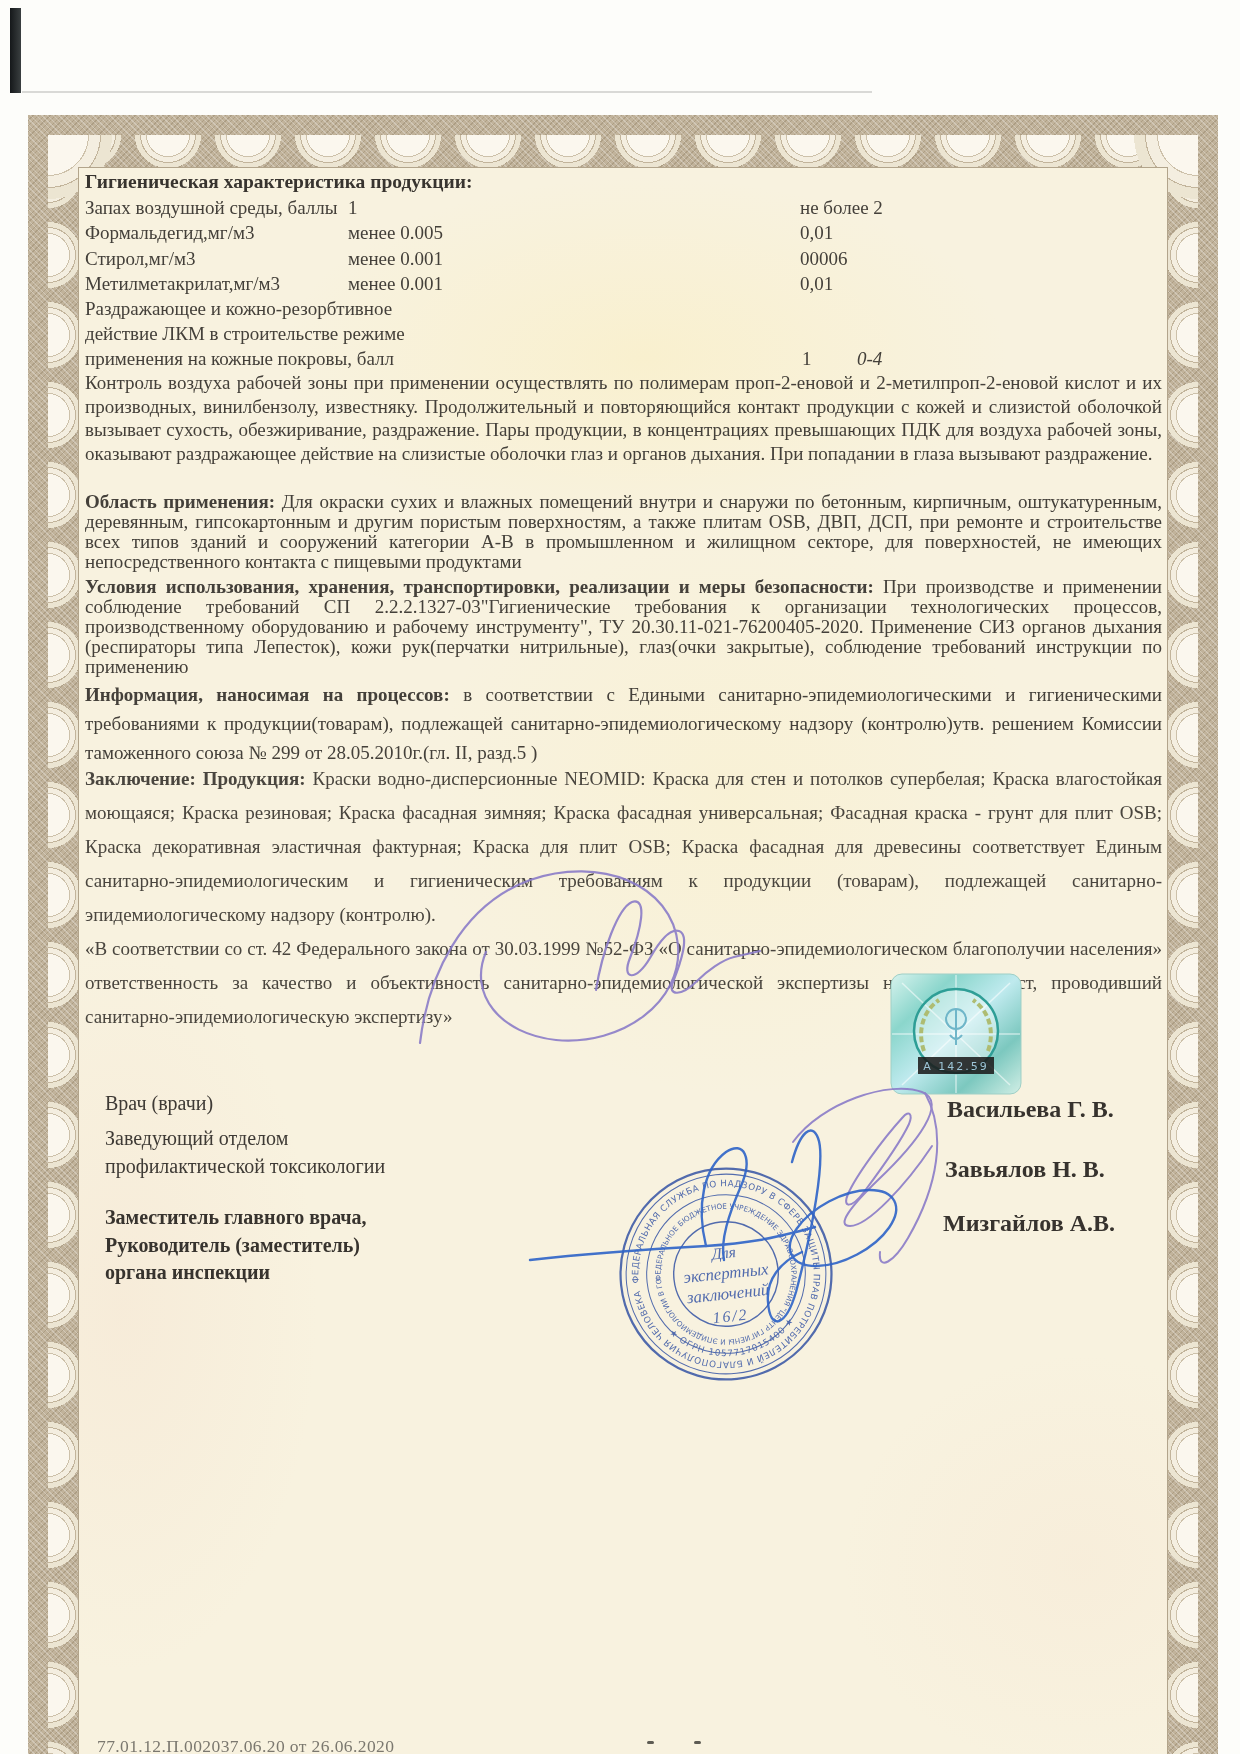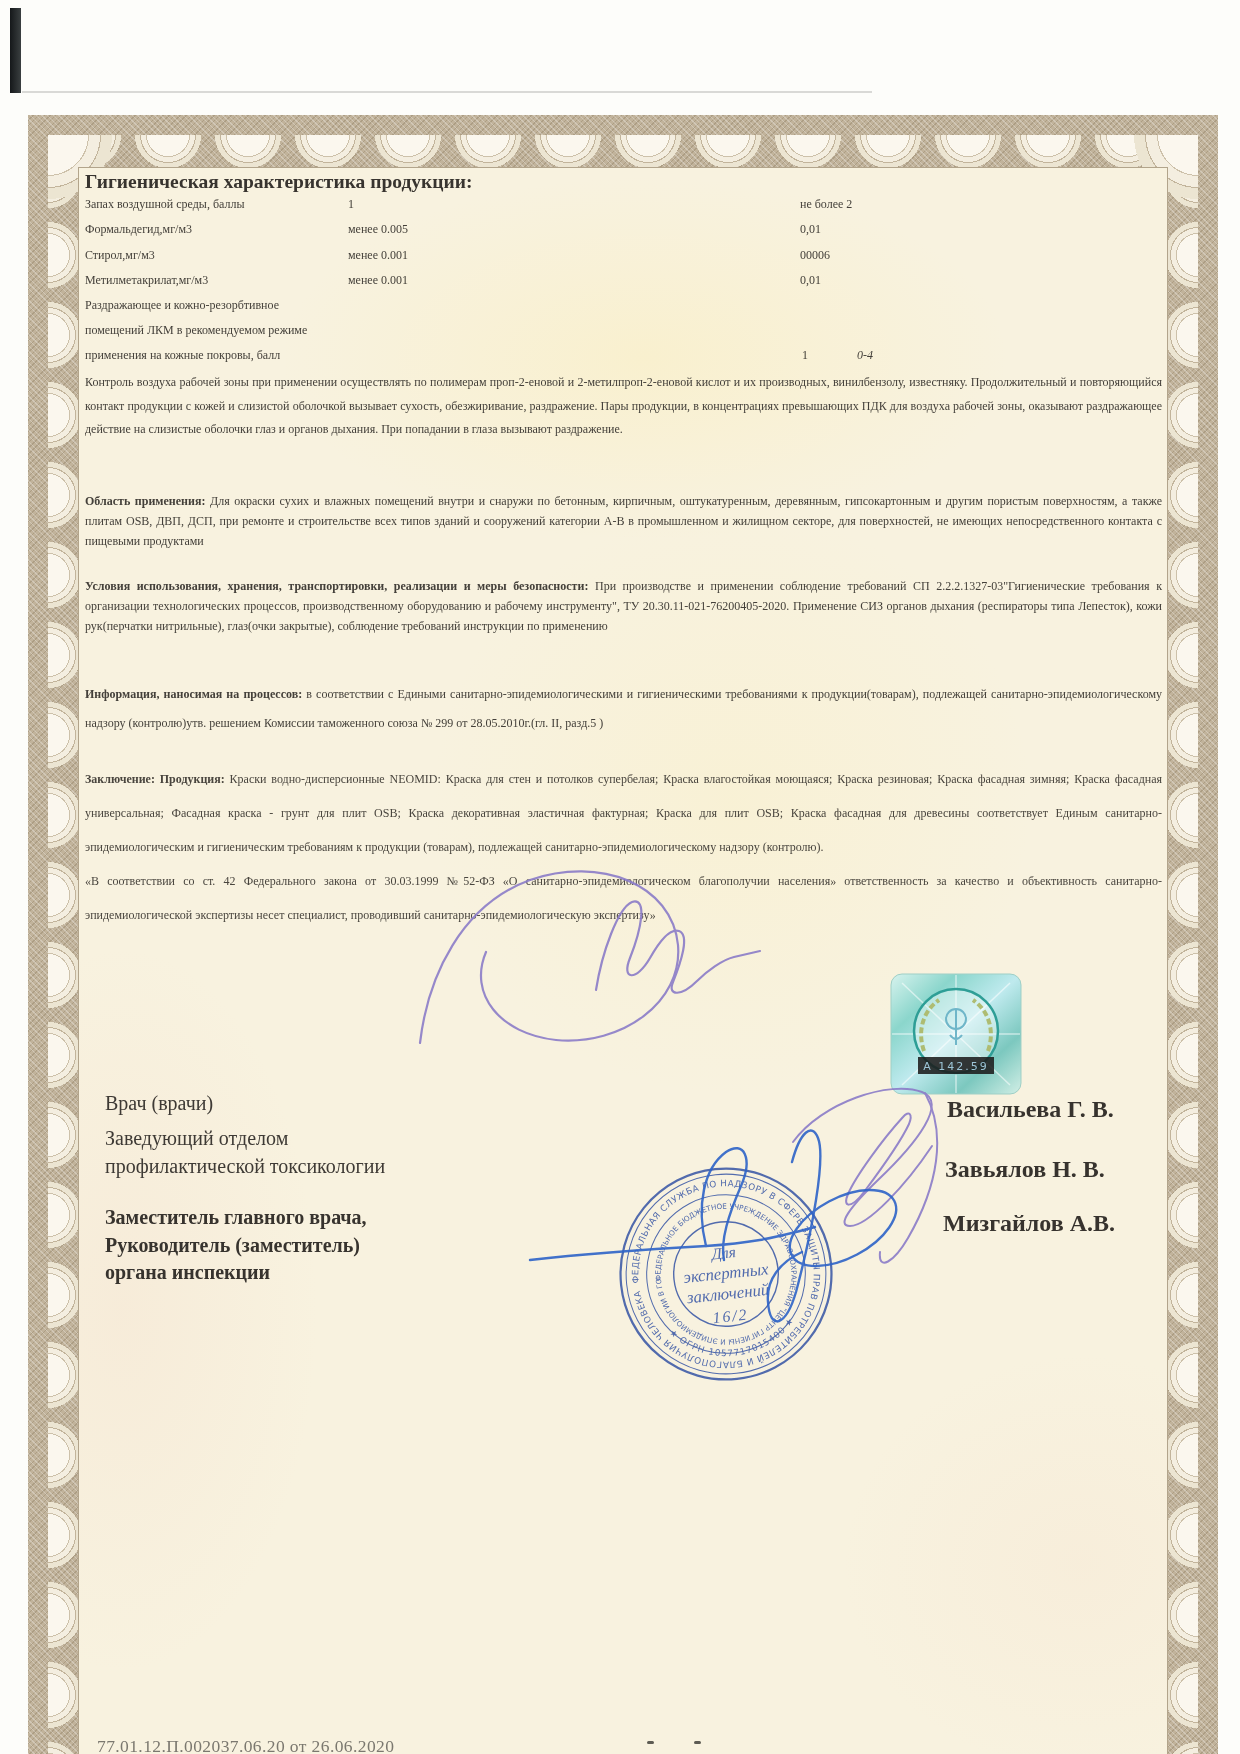--- a/index.html
+++ b/index.html
@@ -41,21 +41,21 @@
   .inner{position:absolute;left:50px;top:52px;right:50px;bottom:0;
          background-color:#f8f2df;
          border-top:1px solid #b2a48b;border-left:1px solid #b2a48b;border-right:1px solid #b2a48b;
          background-image:
            radial-gradient(ellipse 520px 260px at 52% 12%, rgba(252,233,148,.22), rgba(0,0,0,0) 70%),
            radial-gradient(ellipse 430px 420px at 60% 40%, rgba(250,236,168,.18), rgba(0,0,0,0) 70%),
            radial-gradient(ellipse 280px 520px at 4% 72%, rgba(238,196,180,.14), rgba(0,0,0,0) 70%),
            radial-gradient(ellipse 340px 300px at 92% 88%, rgba(242,205,185,.12), rgba(0,0,0,0) 70%);}
 
   
-  .txt{position:absolute;color:#44403a;font-size:12px;z-index:5;}
+  .txt{position:absolute;color:#44403a;font-size:19px;z-index:5;}
   .b{font-weight:bold;}
   .h-title{left:85px;top:171px;font-weight:bold;font-size:19.5px;color:#38342f;}
   .hyg-row{left:85px;width:1077px;height:25px;}
   .r0{top:197px}.r1{top:222px}.r2{top:248px}.r3{top:273px}
   .c-param{position:absolute;left:0;}
   .c-value{position:absolute;left:263px;}
   .c-norm{position:absolute;left:715px;}
   .irr{left:85px;width:1077px;}
   .i0{top:298px}.i1{top:323px}.i2{top:348px}
   .iv{position:absolute;left:717px;top:0;}
@@ -115,21 +115,21 @@
     <span class="c-value">менее 0.001</span>
     <span class="c-norm">00006</span>
   </div>
   <div class="txt hyg-row r3">
     <span class="c-param">Метилметакрилат,мг/м3</span>
     <span class="c-value">менее 0.001</span>
     <span class="c-norm">0,01</span>
   </div>
 
   <div class="txt irr i0">Раздражающее и кожно-резорбтивное</div>
-  <div class="txt irr i1">помещений ЛКМ в рекомендуемом режиме</div>
+  <div class="txt irr i1">действие ЛКМ в строительстве режиме</div>
   <div class="txt irr i2">
     <span>применения на кожные покровы, балл</span>
     <span class="iv">1</span>
     <span class="in">0-4</span>
   </div>
 
   <div class="txt para control">Контроль воздуха рабочей зоны при применении осуществлять по полимерам проп-2-еновой и 2-метилпроп-2-еновой кислот и их производных, винилбензолу, известняку. Продолжительный и повторяющийся контакт продукции с кожей и слизистой оболочкой вызывает сухость, обезжиривание, раздражение. Пары продукции, в концентрациях превышающих ПДК для воздуха рабочей зоны, оказывают раздражающее действие на слизистые оболочки глаз и органов дыхания. При попадании в глаза вызывают раздражение.</div>
 
   <div class="txt para scope">
     <span class="b">Область применения:</span><span> Для окраски сухих и влажных помещений внутри и снаружи по бетонным, кирпичным, оштукатуренным, деревянным, гипсокартонным и другим пористым поверхностям, а также плитам OSB, ДВП, ДСП, при ремонте и строительстве всех типов зданий и сооружений категории А-В в промышленном и жилищном секторе, для поверхностей, не имеющих непосредственного контакта с пищевыми продуктами</span>

